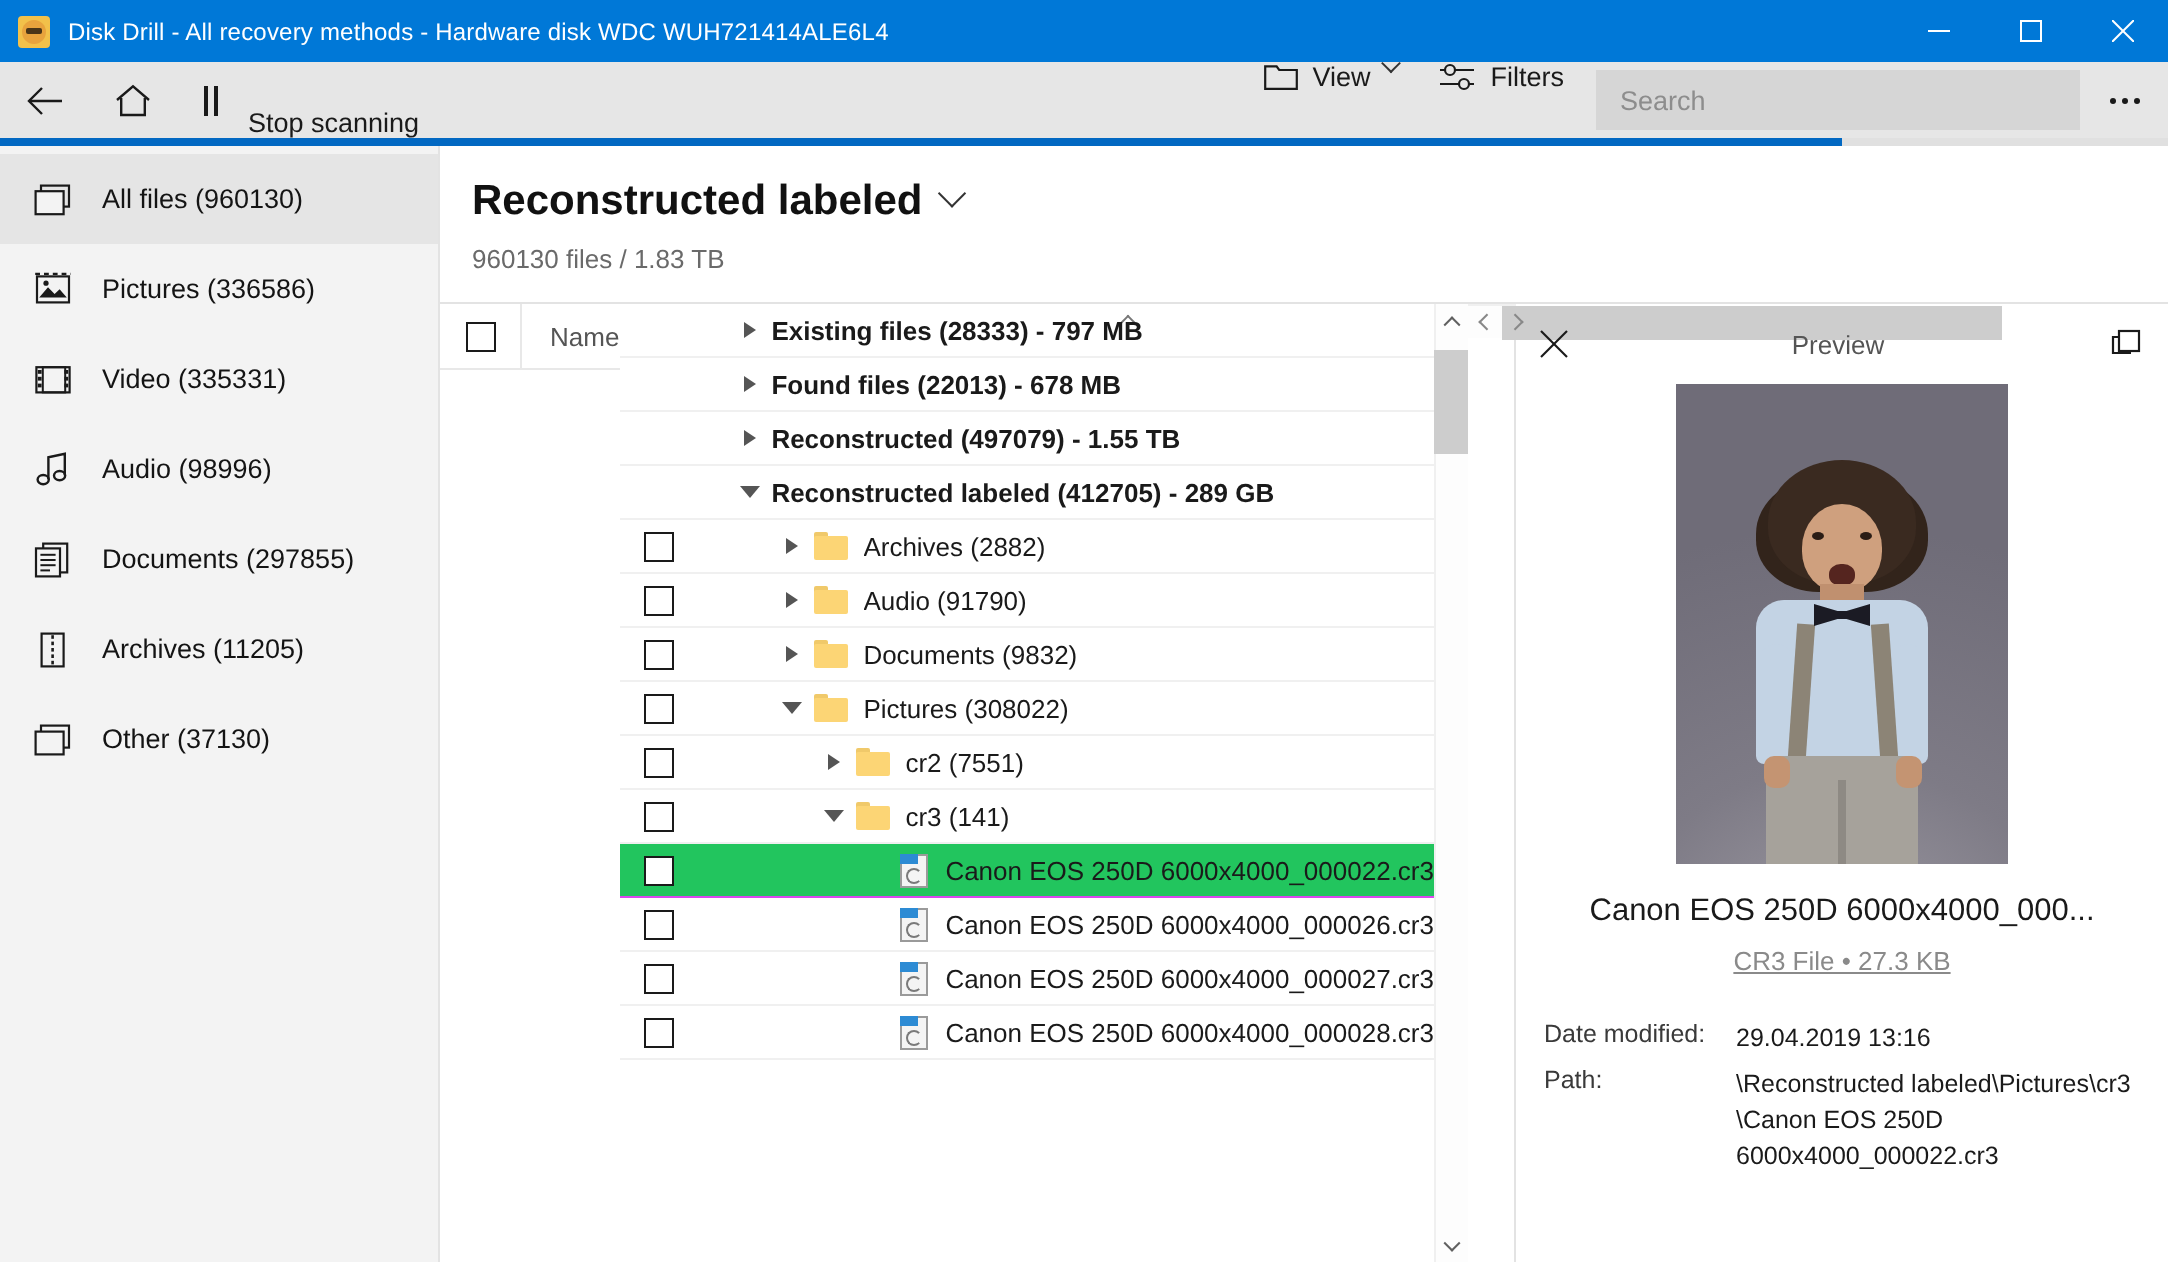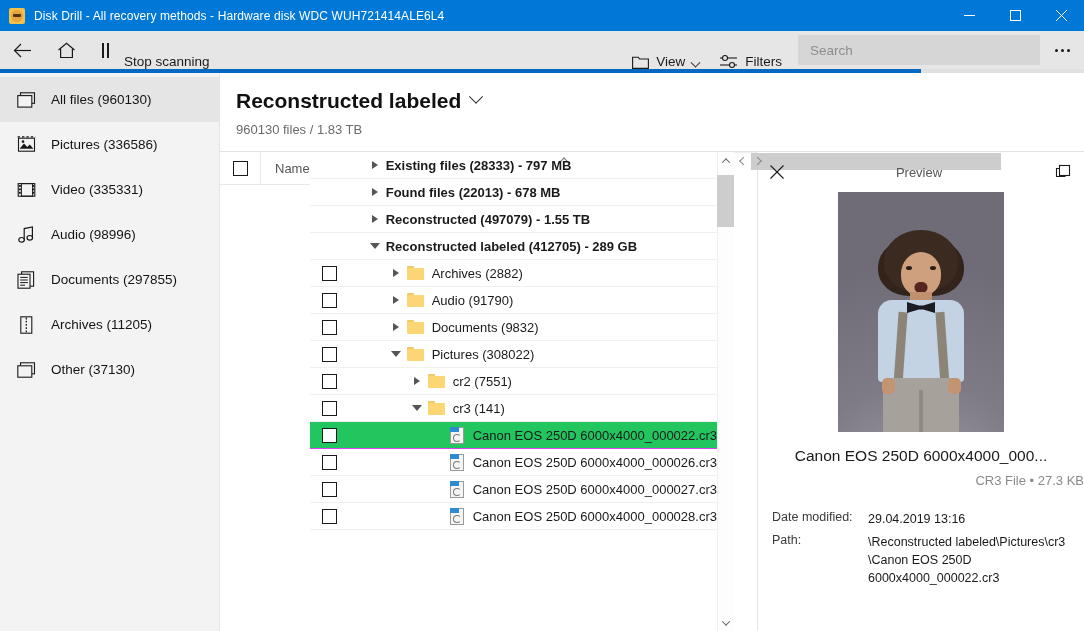--- a/index.html
+++ b/index.html
@@ -87,21 +87,21 @@
     font-size: 13.5px; color: #1a1a1a;
     padding-left: 2px;
     white-space: nowrap;
   }
   .tbar-right {
     position: absolute; right: 0; top: 0;
     height: 38px;
     display: flex; align-items: center;
   }
   .tbar-item {
-    display: flex; align-items: flex-end;
+    display: flex; align-items: flex-start;
     height: 38px;
     gap: 7px;
     padding: 0 10px;
     font-size: 13.5px;
     color: #1a1a1a;
     white-space: nowrap;
   }
   .chev-dn {
     display:inline-block;
     width: 7px; height: 7px;
@@ -469,22 +469,23 @@
   .fig-hand.l { left: 44px; }
   .fig-hand.r { left: 110px; }
 
   .pv-name {
     text-align: center; font-size: 15.5px; color: #1a1a1a;
     margin-top: 15px;
     padding: 0 8px;
     white-space: nowrap; overflow: hidden;
   }
   .pv-meta {
-    text-align: right; font-size: 13px; color: #8a8a8a;
+    text-align: center; font-size: 13px; color: #8a8a8a;
     margin-top: 8px;
+    text-decoration: underline;
   }
   .pv-details {
     margin-top: 22px;
     padding: 0 14px 0 14px;
     font-size: 12.5px;
     color: #1a1a1a;
   }
   .pv-row { display: flex; margin-bottom: 5px; }
   .pv-key { width: 96px; flex: 0 0 96px; color: #3a3a3a; }
   .pv-val { color: #1a1a1a; }

